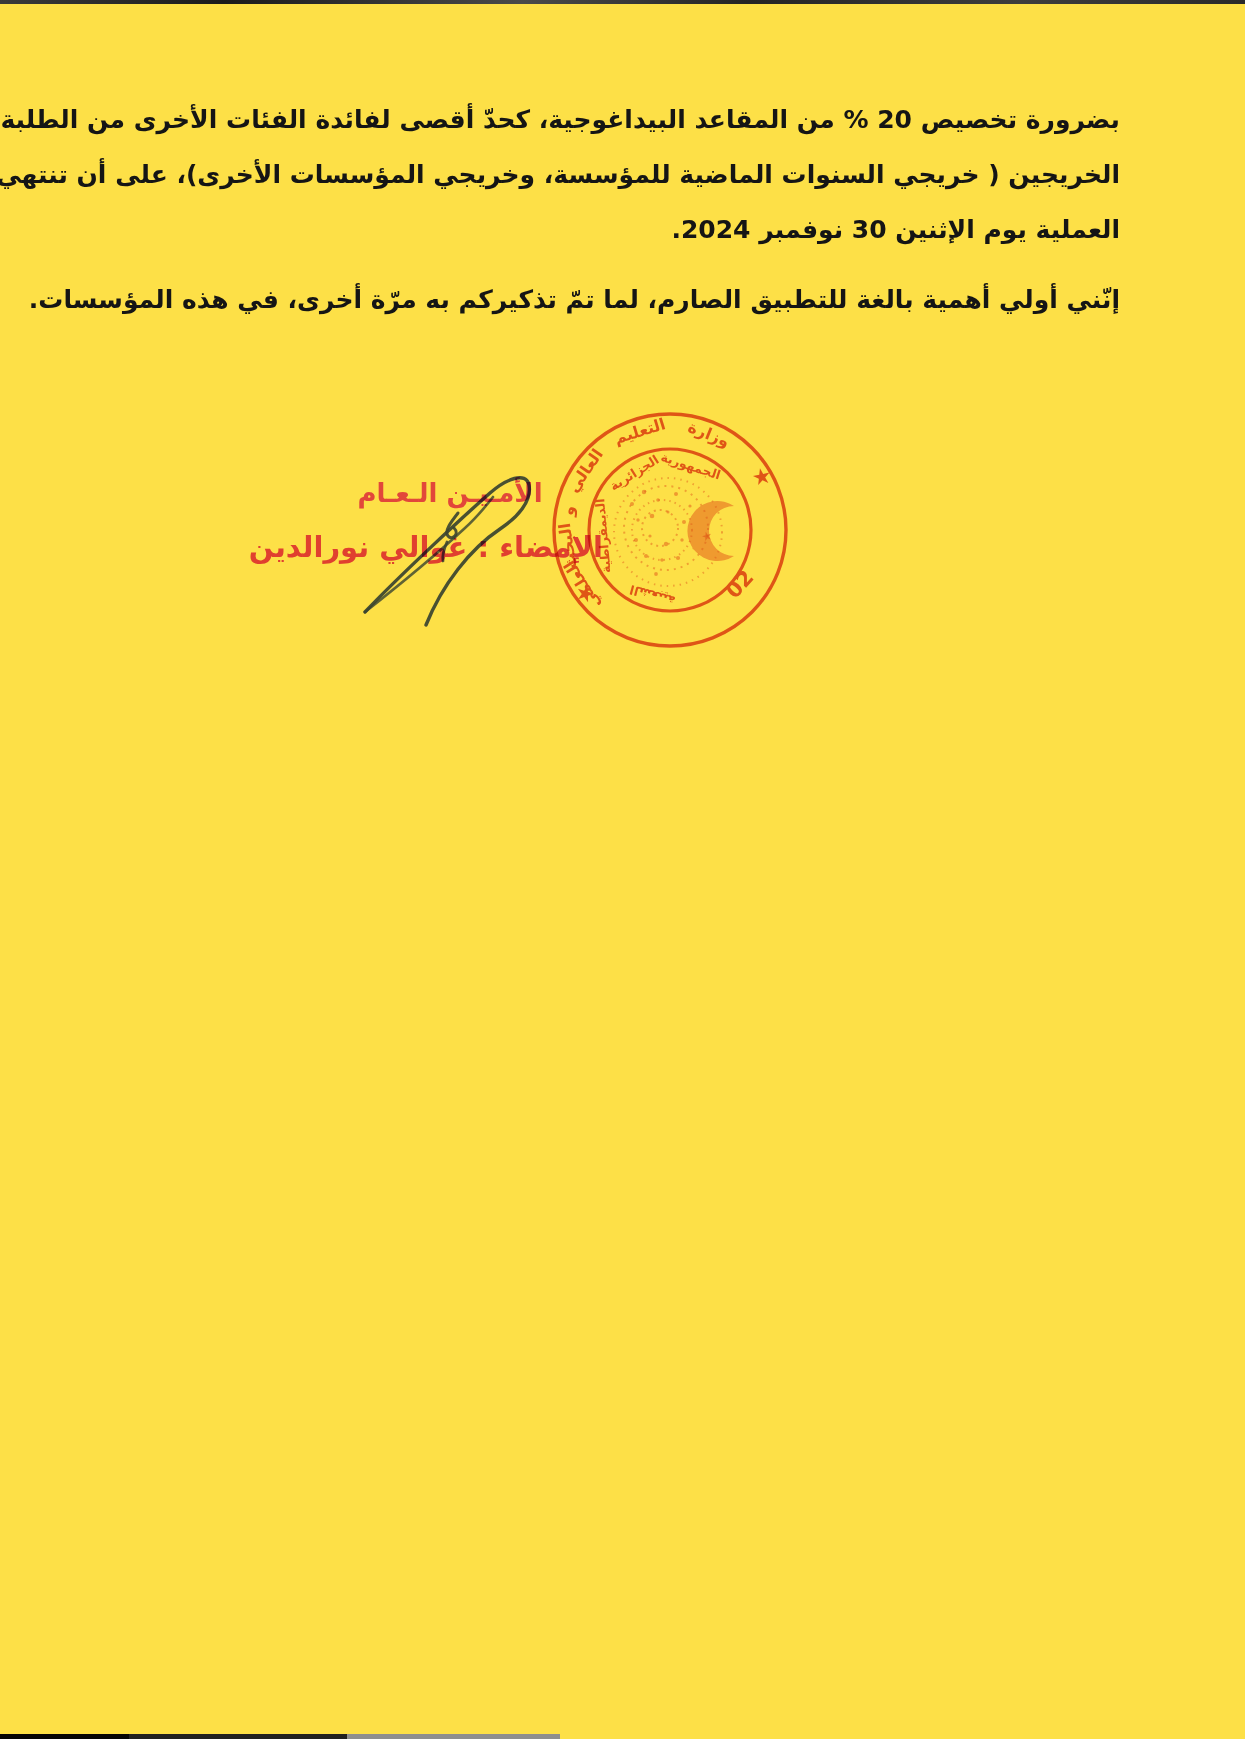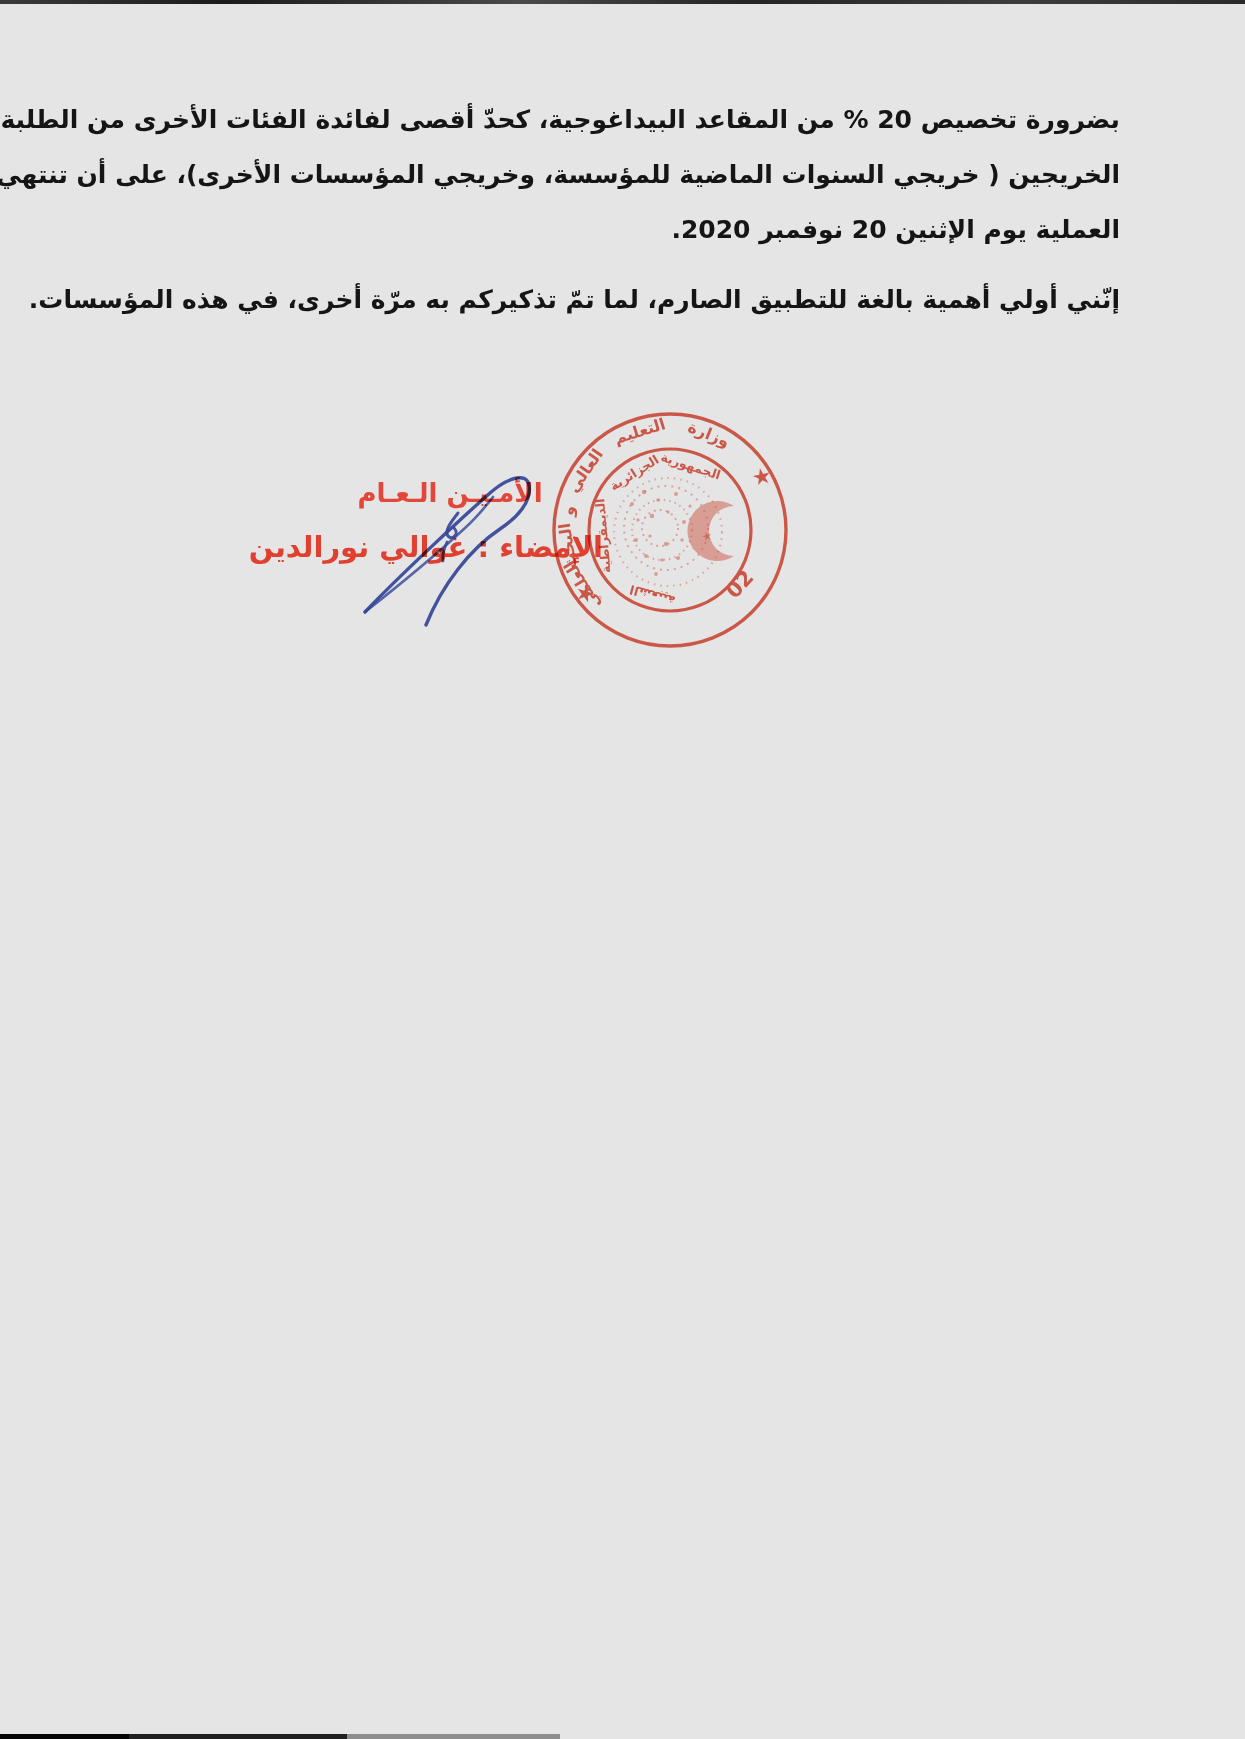--- a/index.html
+++ b/index.html
@@ -1,19 +1,19 @@
 <!DOCTYPE html>
 <html lang="ar"><head>
 <meta charset="utf-8">
 <style>
   html,body{margin:0;padding:0;background:#ffffff;}
   .page{
     position:relative;
     width:1245px;height:1739px;
-    background:#e5e5e5;
+    background:#fde047;
     overflow:hidden;
     font-family:"DejaVu Sans", sans-serif;
   }
   .top-rule{
     position:absolute;top:0;left:0;width:1245px;height:4px;
     background:linear-gradient(90deg,#3a3a3a 0%,#1b1b1b 18%,#4a4a4a 42%,#242424 60%,#3d3d3d 82%,#2a2a2a 100%);
   }
   .bottom-rule{
     position:absolute;bottom:0;left:0;width:560px;height:5px;
     background:linear-gradient(90deg,#050505 0%,#050505 23%,#202020 23%,#202020 62%,#8e8e8e 62%,#8e8e8e 100%);
@@ -49,21 +49,21 @@
 </head>
 <body>
 
 <div class="page">
 
   <div class="top-rule"></div>
 
   <div class="para p1">
     <div class="line">بضرورة تخصيص 20 % من المقاعد البيداغوجية، كحدّ أقصى لفائدة الفئات الأخرى من الطلبة</div>
     <div class="line">الخريجين ( خريجي السنوات الماضية للمؤسسة، وخريجي المؤسسات الأخرى)، على أن تنتهي هذه</div>
-    <div class="line">العملية يوم الإثنين 20 نوفمبر 2020.</div>
+    <div class="line">العملية يوم الإثنين 30 نوفمبر 2024.</div>
   </div>
 
   <div class="para p2">
     <div class="line">إنّني أولي أهمية بالغة للتطبيق الصارم، لما تمّ تذكيركم به مرّة أخرى، في هذه المؤسسات.</div>
   </div>
 
   <div class="sig-title">الأمـيـن الـعـام</div>
   <div class="sig-name">الإمضاء : غوالي نورالدين</div>
 
   <svg class="stamp" width="244" height="244" viewBox="0 0 244 244">

